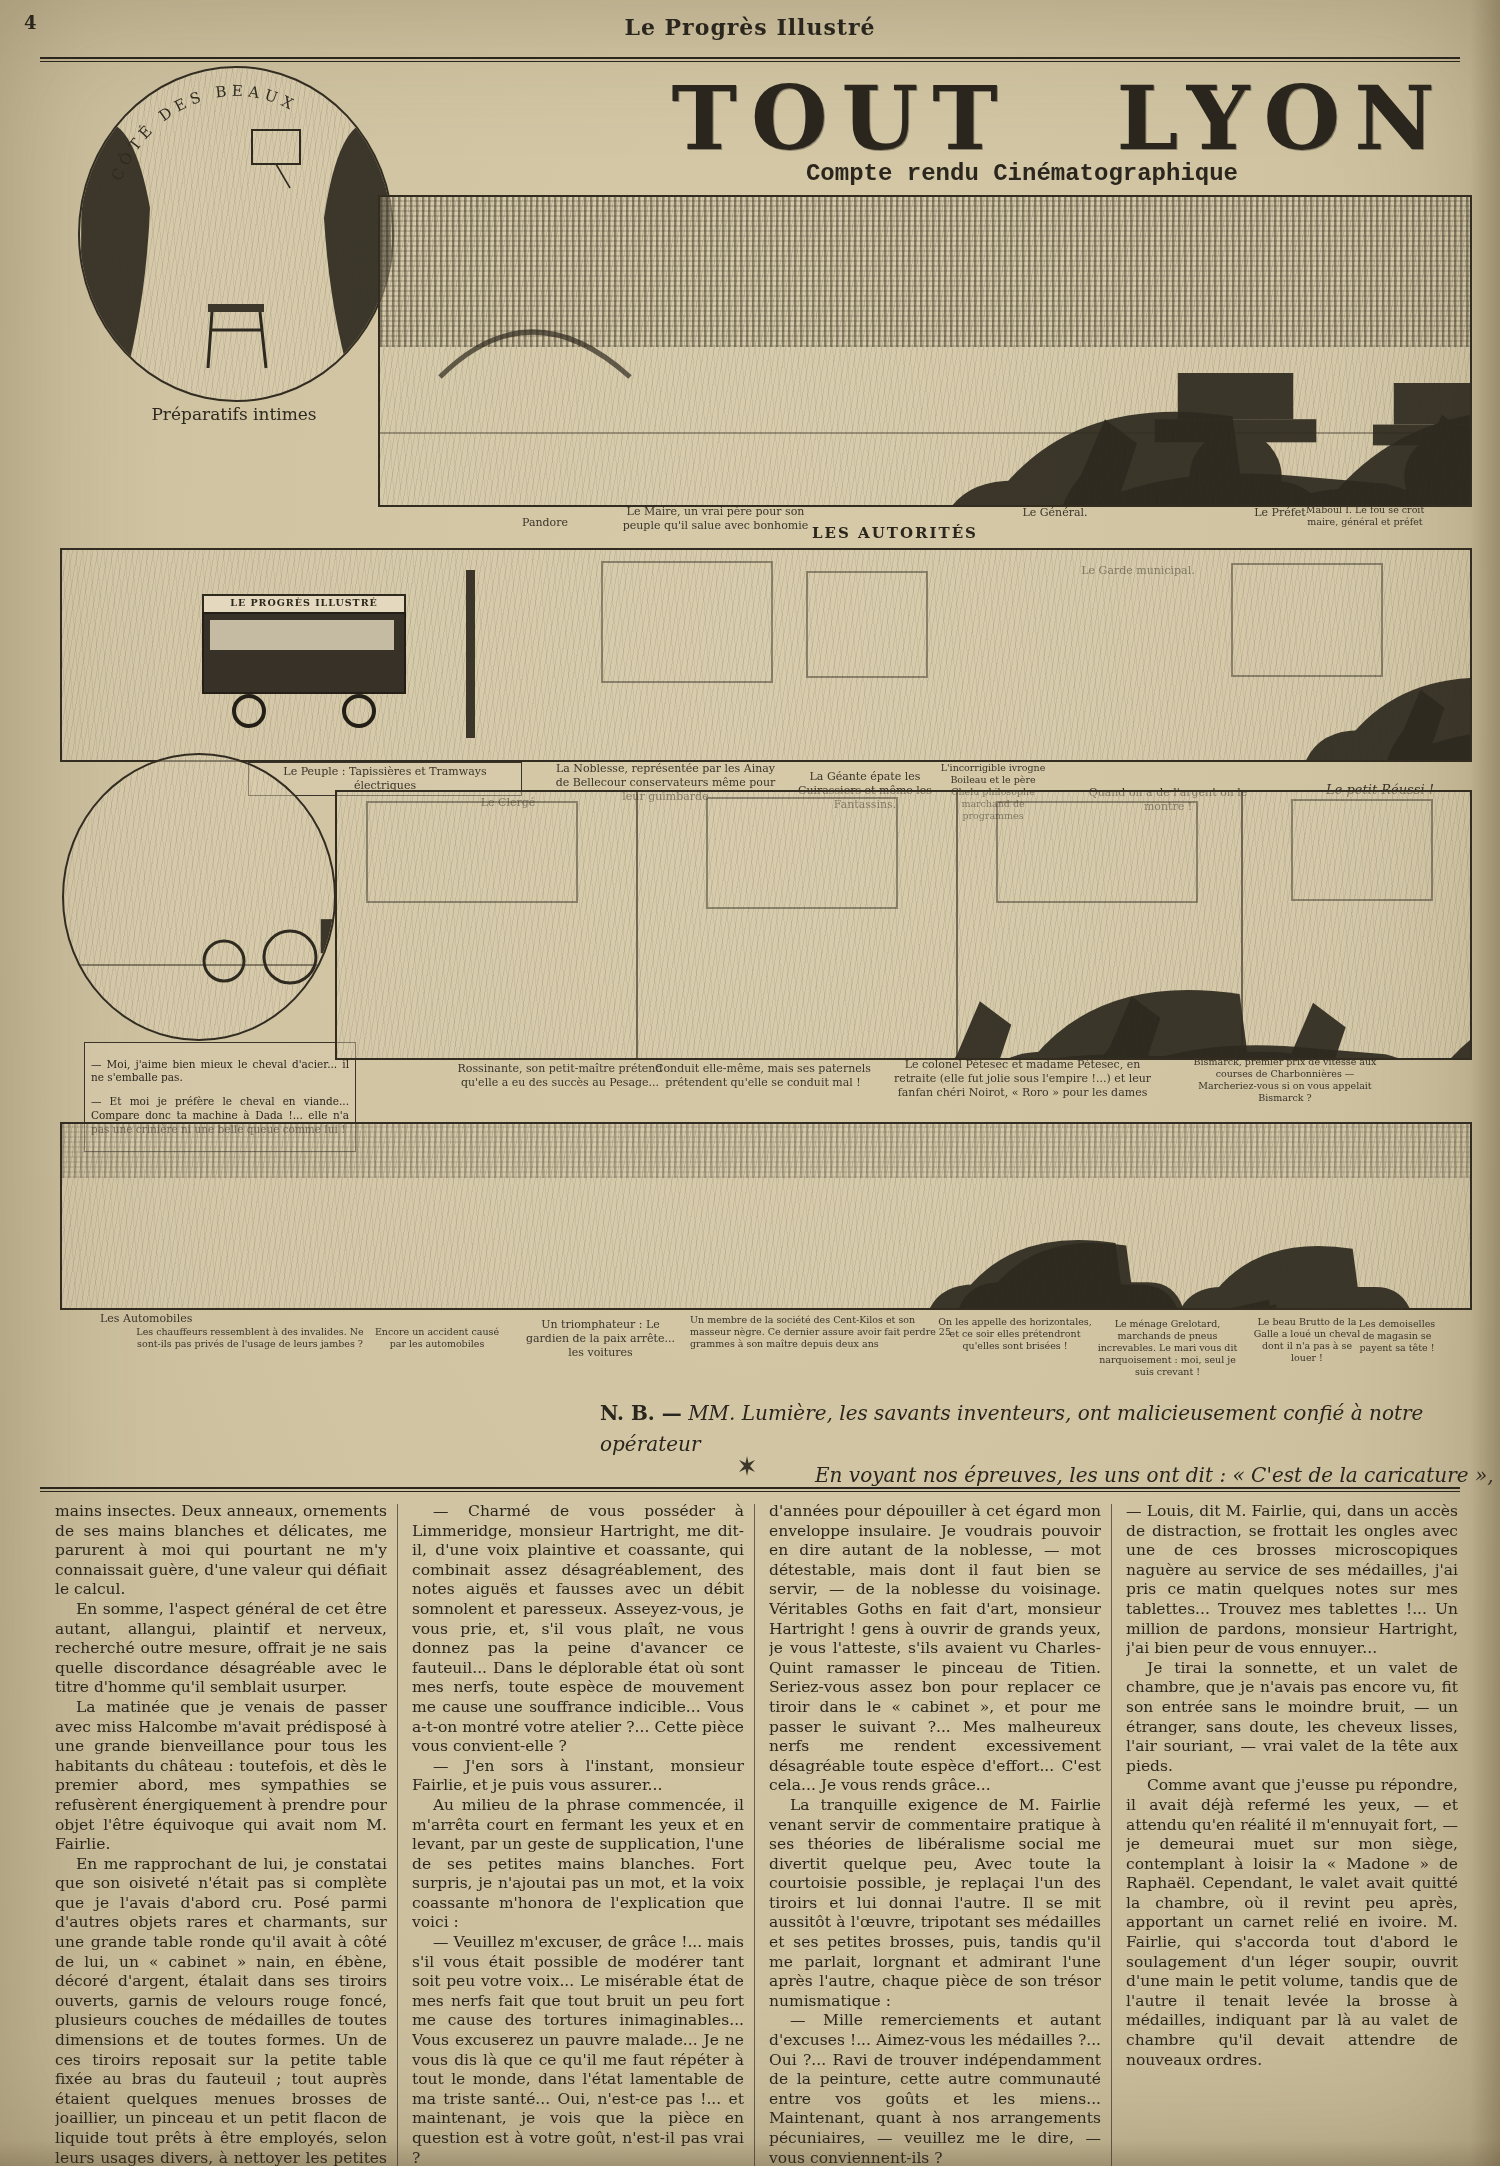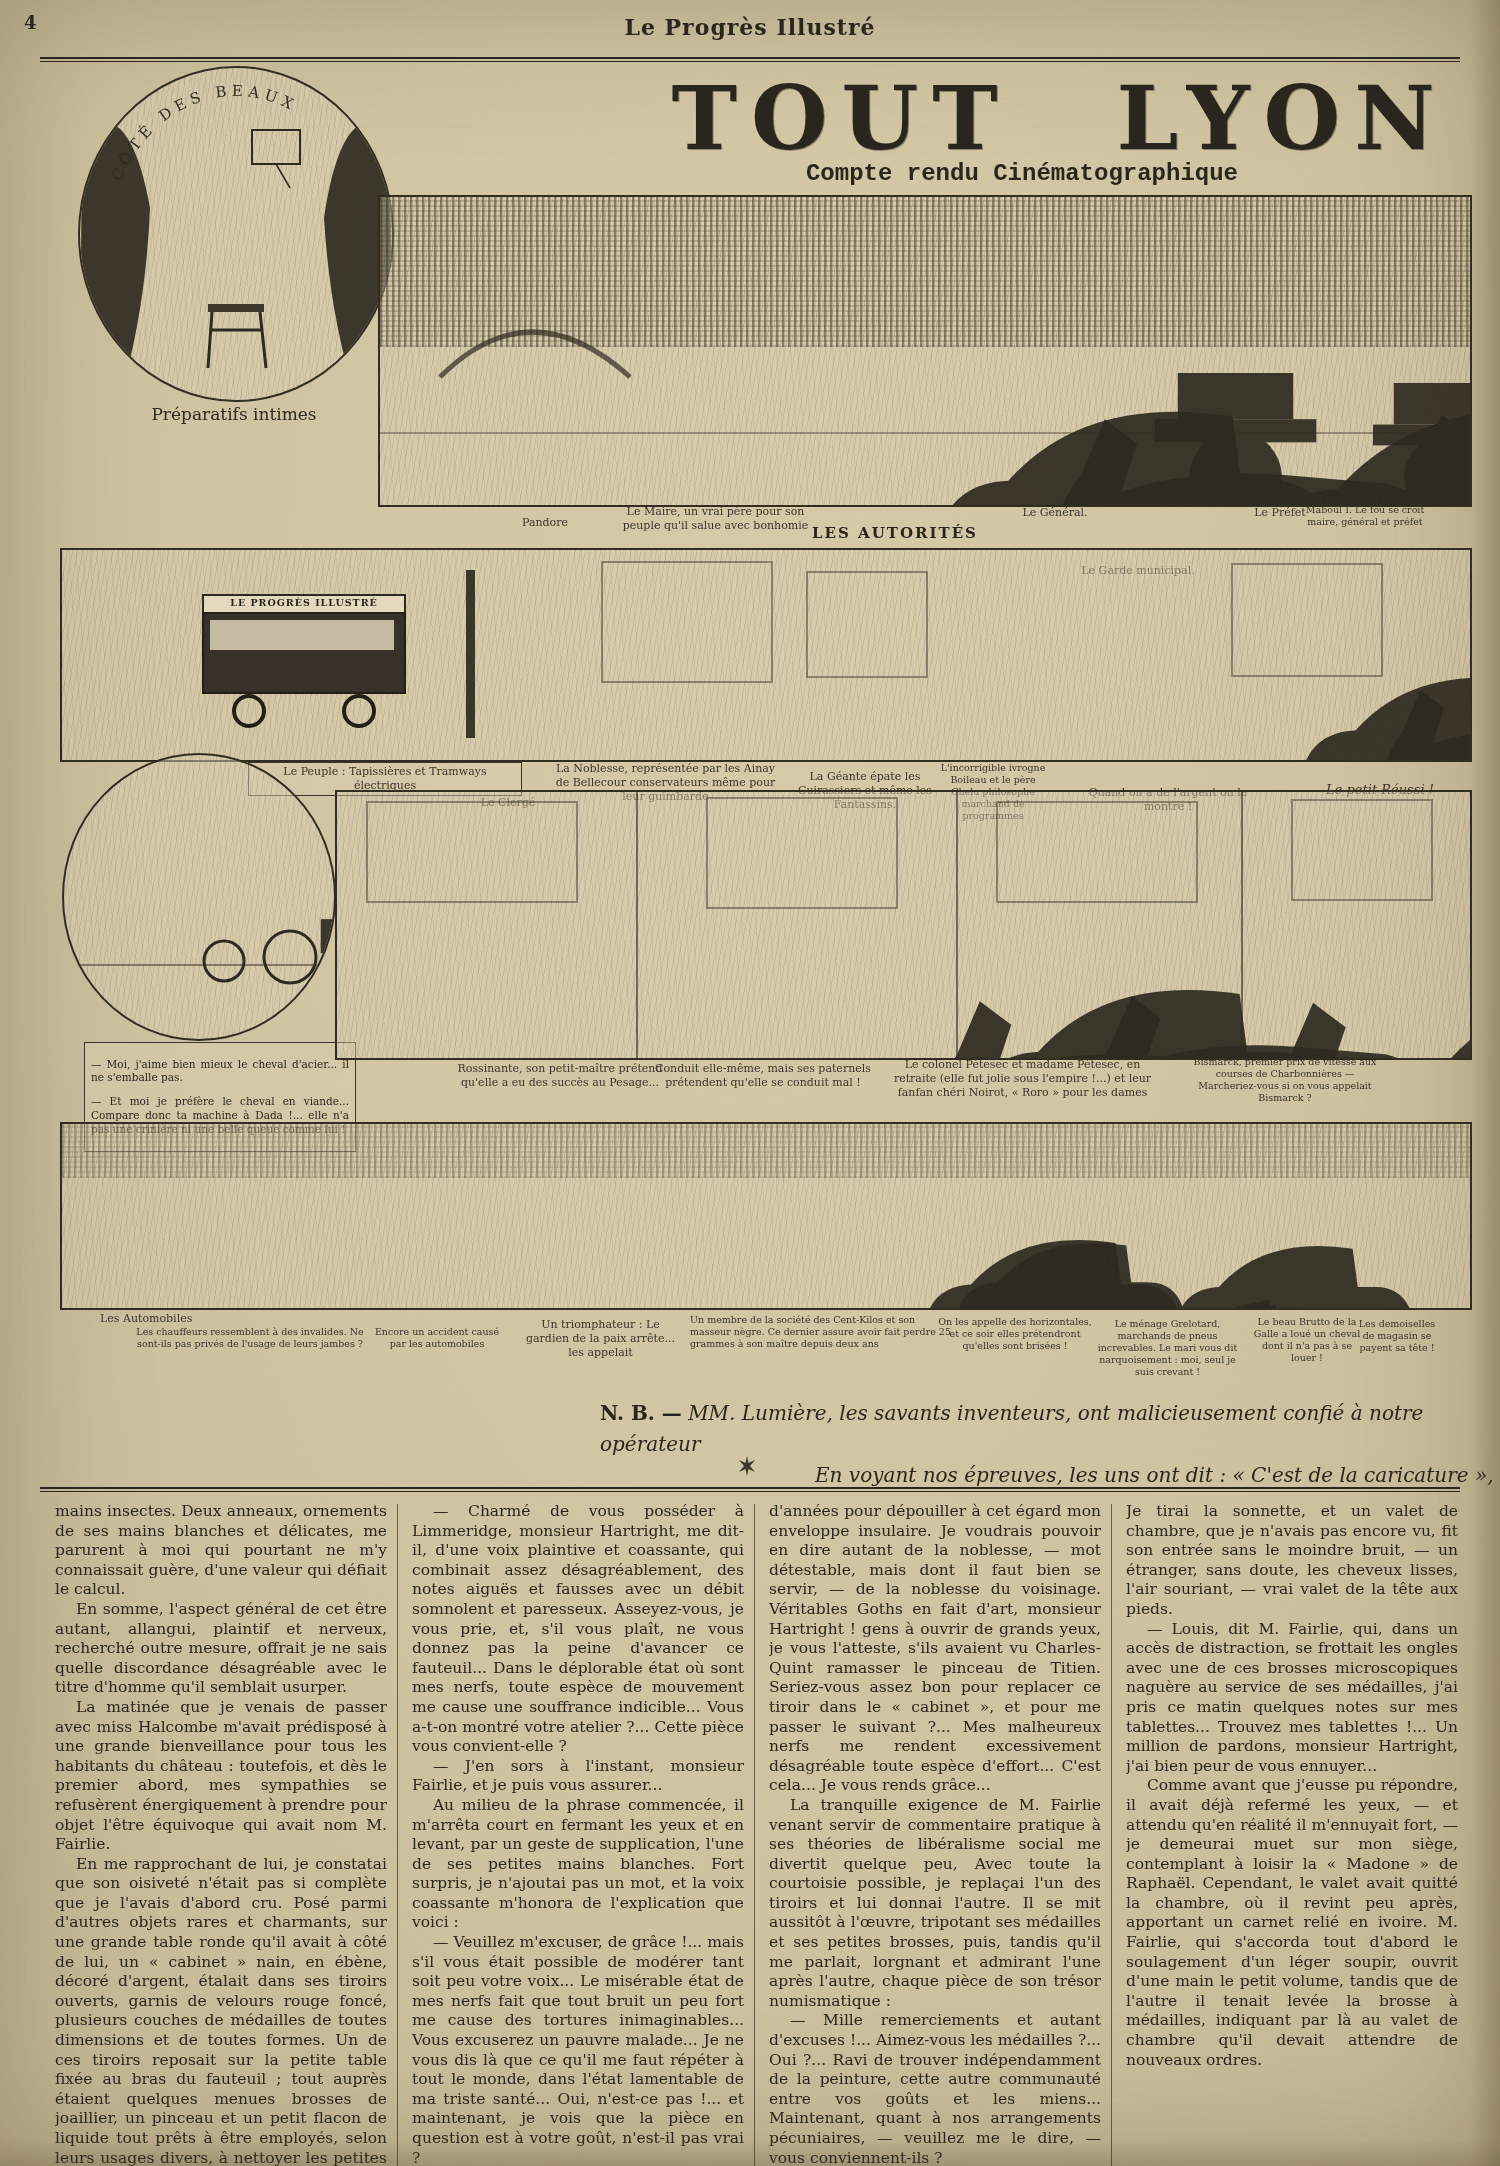--- a/index.html
+++ b/index.html
@@ -247,21 +247,21 @@
       <use href="#sym-cyclist" transform="translate(1040,120) scale(1.2)" class="ink"></use>
       <use href="#sym-cyclist" transform="translate(1110,116) scale(1.3)" class="ink"></use>
       <use href="#sym-horse" transform="translate(1200,84) scale(1.4)" class="ink"></use>
       <use href="#sym-person" transform="translate(1300,104) scale(1.55)" class="ink"></use>
       <use href="#sym-person" transform="translate(1340,108) scale(1.45)" class="ink"></use>
     </svg>
   </div>
   <div class="cap" style="left:100px;top:1312px;width:120px;text-align:left;">Les Automobiles</div>
   <div class="cap tiny" style="left:135px;top:1326px;width:230px;">Les chauffeurs ressemblent à des invalides. Ne sont-ils pas privés de l'usage de leurs jambes ?</div>
   <div class="cap tiny" style="left:372px;top:1326px;width:130px;">Encore un accident causé par les automobiles</div>
-  <div class="cap" style="left:518px;top:1318px;width:165px;">Un triomphateur : Le gardien de la paix arrête... les appelait</div>
+  <div class="cap" style="left:518px;top:1318px;width:165px;">Un triomphateur : Le gardien de la paix arrête... les voitures</div>
   <div class="cap tiny" style="left:690px;top:1314px;width:265px;text-align:left;">Un membre de la société des Cent-Kilos et son masseur nègre. Ce dernier assure avoir fait perdre 25 grammes à son maître depuis deux ans</div>
   <div class="cap tiny" style="left:935px;top:1316px;width:160px;">On les appelle des horizontales, et ce soir elles prétendront qu'elles sont brisées !</div>
   <div class="cap tiny" style="left:1090px;top:1318px;width:155px;">Le ménage Grelotard, marchands de pneus increvables. Le mari vous dit narquoisement : moi, seul je suis crevant !</div>
   <div class="cap tiny" style="left:1252px;top:1316px;width:110px;">Le beau Brutto de la Galle a loué un cheval dont il n'a pas à se louer !</div>
   <div class="cap tiny" style="left:1352px;top:1318px;width:90px;">Les demoiselles de magasin se payent sa tête !</div>
 
   <div id="nb" class="abs noint">
     <span class="lbl">N. B. —</span>
     <span class="it">MM. Lumière, les savants inventeurs, ont malicieusement confié à notre opérateur</span>
     <span class="it l2">En voyant nos épreuves, les uns ont dit : « C'est de la caricature »,</span>
@@ -284,22 +284,22 @@
       <p>— J'en sors à l'instant, monsieur Fairlie, et je puis vous assurer...</p>
       <p>Au milieu de la phrase commencée, il m'arrêta court en fermant les yeux et en levant, par un geste de supplication, l'une de ses petites mains blanches. Fort surpris, je n'ajoutai pas un mot, et la voix coassante m'honora de l'explication que voici :</p>
       <p>— Veuillez m'excuser, de grâce !... mais s'il vous était possible de modérer tant soit peu votre voix... Le misérable état de mes nerfs fait que tout bruit un peu fort me cause des tortures inimaginables... Vous excuserez un pauvre malade... Je ne vous dis là que ce qu'il me faut répéter à tout le monde, dans l'état lamentable de ma triste santé... Oui, n'est-ce pas !... et maintenant, je vois que la pièce en question est à votre goût, n'est-il pas vrai ?</p>
     </div>
   <div class="col cont abs" style="left:769px;">
       <p>d'années pour dépouiller à cet égard mon enveloppe insulaire. Je voudrais pouvoir en dire autant de la noblesse, — mot détestable, mais dont il faut bien se servir, — de la noblesse du voisinage. Véritables Goths en fait d'art, monsieur Hartright ! gens à ouvrir de grands yeux, je vous l'atteste, s'ils avaient vu Charles-Quint ramasser le pinceau de Titien. Seriez-vous assez bon pour replacer ce tiroir dans le « cabinet », et pour me passer le suivant ?... Mes malheureux nerfs me rendent excessivement désagréable toute espèce d'effort... C'est cela... Je vous rends grâce...</p>
       <p>La tranquille exigence de M. Fairlie venant servir de commentaire pratique à ses théories de libéralisme social me divertit quelque peu, Avec toute la courtoisie possible, je replaçai l'un des tiroirs et lui donnai l'autre. Il se mit aussitôt à l'œuvre, tripotant ses médailles et ses petites brosses, puis, tandis qu'il me parlait, lorgnant et admirant l'une après l'autre, chaque pièce de son trésor numismatique :</p>
       <p>— Mille remerciements et autant d'excuses !... Aimez-vous les médailles ?... Oui ?... Ravi de trouver indépendamment de la peinture, cette autre communauté entre vos goûts et les miens... Maintenant, quant à nos arrangements pécuniaires, — veuillez me le dire, — vous conviennent-ils ?</p>
     </div>
   <div class="col cont abs" style="left:1126px;">
+      <p>— Louis, dit M. Fairlie, qui, dans un accès de distraction, se frottait les ongles avec une de ces brosses microscopiques naguère au service de ses médailles, j'ai pris ce matin quelques notes sur mes tablettes... Trouvez mes tablettes !... Un million de pardons, monsieur Hartright, j'ai bien peur de vous ennuyer...</p>
       <p>Je tirai la sonnette, et un valet de chambre, que je n'avais pas encore vu, fit son entrée sans le moindre bruit, — un étranger, sans doute, les cheveux lisses, l'air souriant, — vrai valet de la tête aux pieds.</p>
-      <p>— Louis, dit M. Fairlie, qui, dans un accès de distraction, se frottait les ongles avec une de ces brosses microscopiques naguère au service de ses médailles, j'ai pris ce matin quelques notes sur mes tablettes... Trouvez mes tablettes !... Un million de pardons, monsieur Hartright, j'ai bien peur de vous ennuyer...</p>
       <p>Comme avant que j'eusse pu répondre, il avait déjà refermé les yeux, — et attendu qu'en réalité il m'ennuyait fort, — je demeurai muet sur mon siège, contemplant à loisir la « Madone » de Raphaël. Cependant, le valet avait quitté la chambre, où il revint peu après, apportant un carnet relié en ivoire. M. Fairlie, qui s'accorda tout d'abord le soulagement d'un léger soupir, ouvrit d'une main le petit volume, tandis que de l'autre il tenait levée la brosse à médailles, indiquant par là au valet de chambre qu'il devait attendre de nouveaux ordres.</p>
     </div>
   <div class="vrule" style="left:397px;"></div>
   <div class="vrule" style="left:754px;"></div>
   <div class="vrule" style="left:1111px;"></div>
 
   <div class="edge" style="right:0;top:0;width:30px;height:100%;background:linear-gradient(to left,rgba(80,66,38,.28),transparent);"></div>
   <div class="edge" style="left:0;bottom:0;width:100%;height:26px;background:linear-gradient(to top,rgba(80,66,38,.22),transparent);"></div>
 </div>
 

